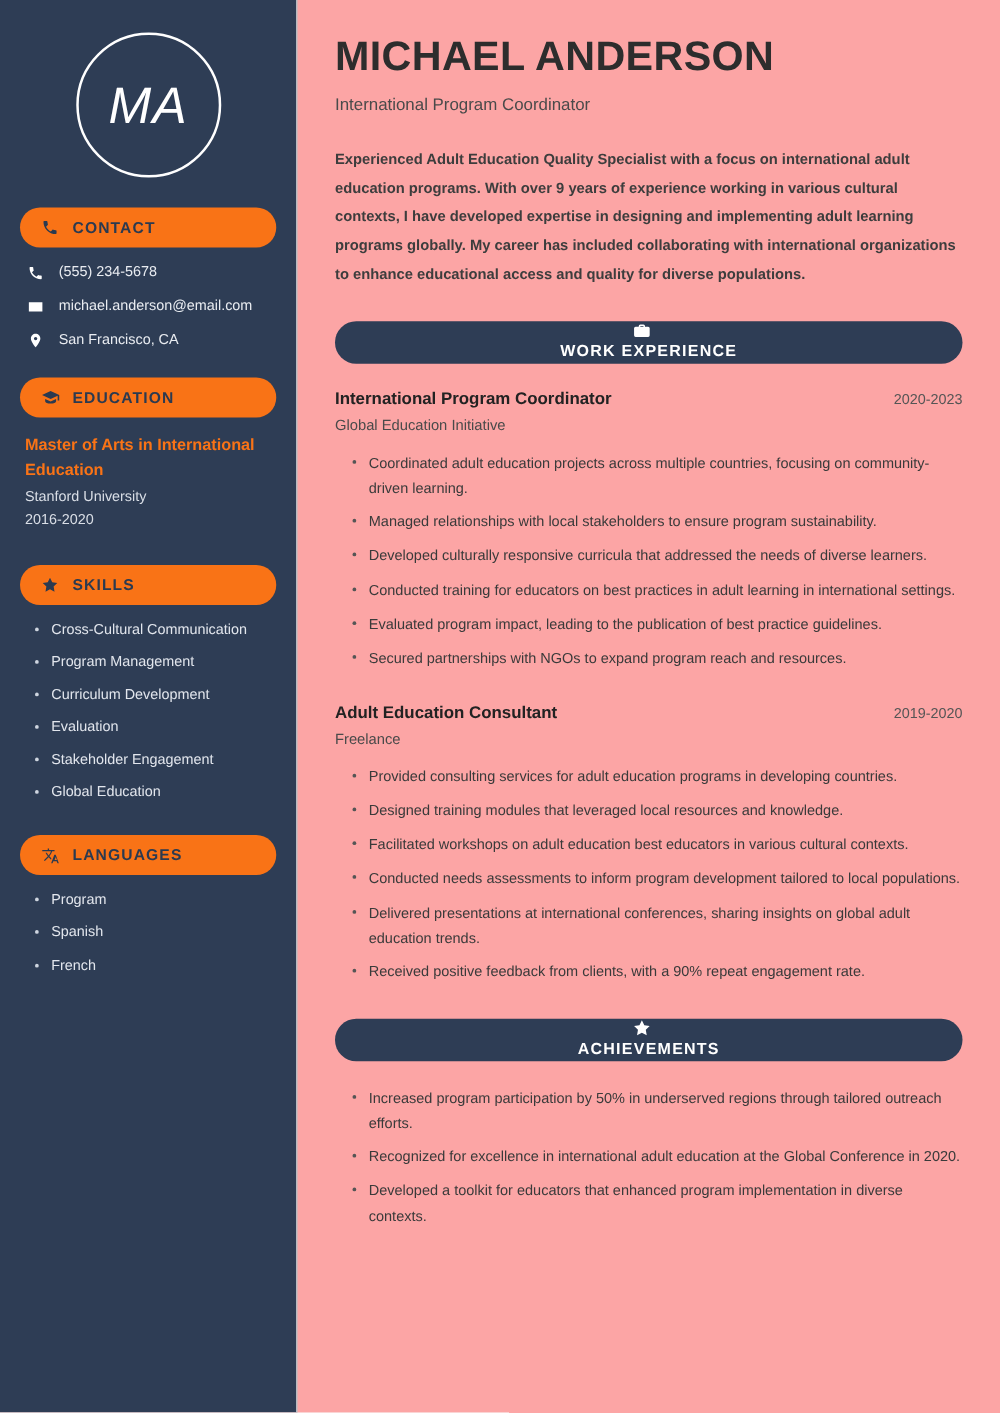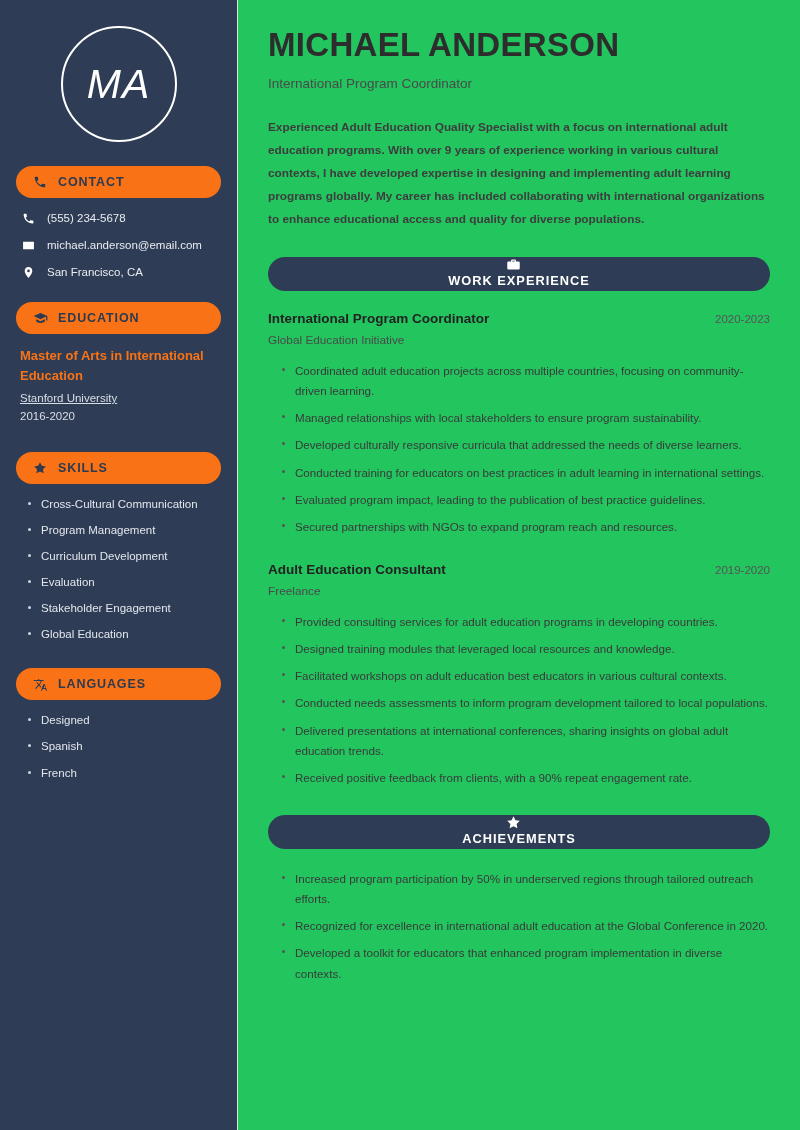--- a/index.html
+++ b/index.html
@@ -110,21 +110,20 @@
     color: #f97316;
     font-size: 13px;
     font-weight: bold;
     line-height: 1.5;
     margin-bottom: 4px;
   }
   .edu-school {
     color: #d9dee6;
     font-size: 11.5px;
     line-height: 1.6;
-    text-decoration: underline;
   }
   .edu-years {
     color: #d9dee6;
     font-size: 11.5px;
     line-height: 1.6;
   }
 
   .side-list {
     list-style: none;
     margin: 0 0 26px 0;
@@ -145,21 +144,21 @@
     top: 6px;
     width: 3px;
     height: 3px;
     border-radius: 50%;
     background: #cfd6e0;
   }
 
   
   .main {
     flex: 1;
-    background: #22c55e;
+    background: #fca5a5;
     box-sizing: border-box;
     padding: 26px 30px 4px 30px;
     position: relative;
   }
   .name {
     color: #2d2d2d;
     font-size: 33px;
     font-weight: bold;
     line-height: 1.14;
     letter-spacing: 0.3px;
@@ -339,21 +338,21 @@
 
     <div class="pill">
       <span class="pill-icon">
         <svg viewBox="0 0 24 24" width="15" height="15" fill="currentColor">
             <path d="M12.9 15.3 10.4 12.9l.03-.03c1.7-1.9 2.92-4.1 3.63-6.4H17V4.8h-7V3H8.3v1.8H1.3v1.65h11.2c-.66 1.9-1.7 3.7-3.1 5.27-.9-1-1.66-2.1-2.26-3.27H5.5c.72 1.6 1.7 3.12 2.92 4.5l-5 4.93L4.6 19l4.9-4.9 3.05 3.05.35-1.85zM18.5 11h-1.8l-4.05 10.8h1.8l1-2.7h4.3l1.02 2.7H22.5L18.5 11zm-1.4 6.6 1.47-3.92 1.47 3.92h-2.94z"></path>
           </svg>
       </span>
       <span class="pill-label">LANGUAGES</span>
     </div>
     <ul class="side-list">
-      <li>Designed</li>
+      <li>Program</li>
       <li>Spanish</li>
       <li>French</li>
     </ul>
 
   </aside>
 
   <main class="main">
 
     <h1 class="name">MICHAEL ANDERSON</h1>
     <div class="job-title-top">International Program Coordinator</div>

